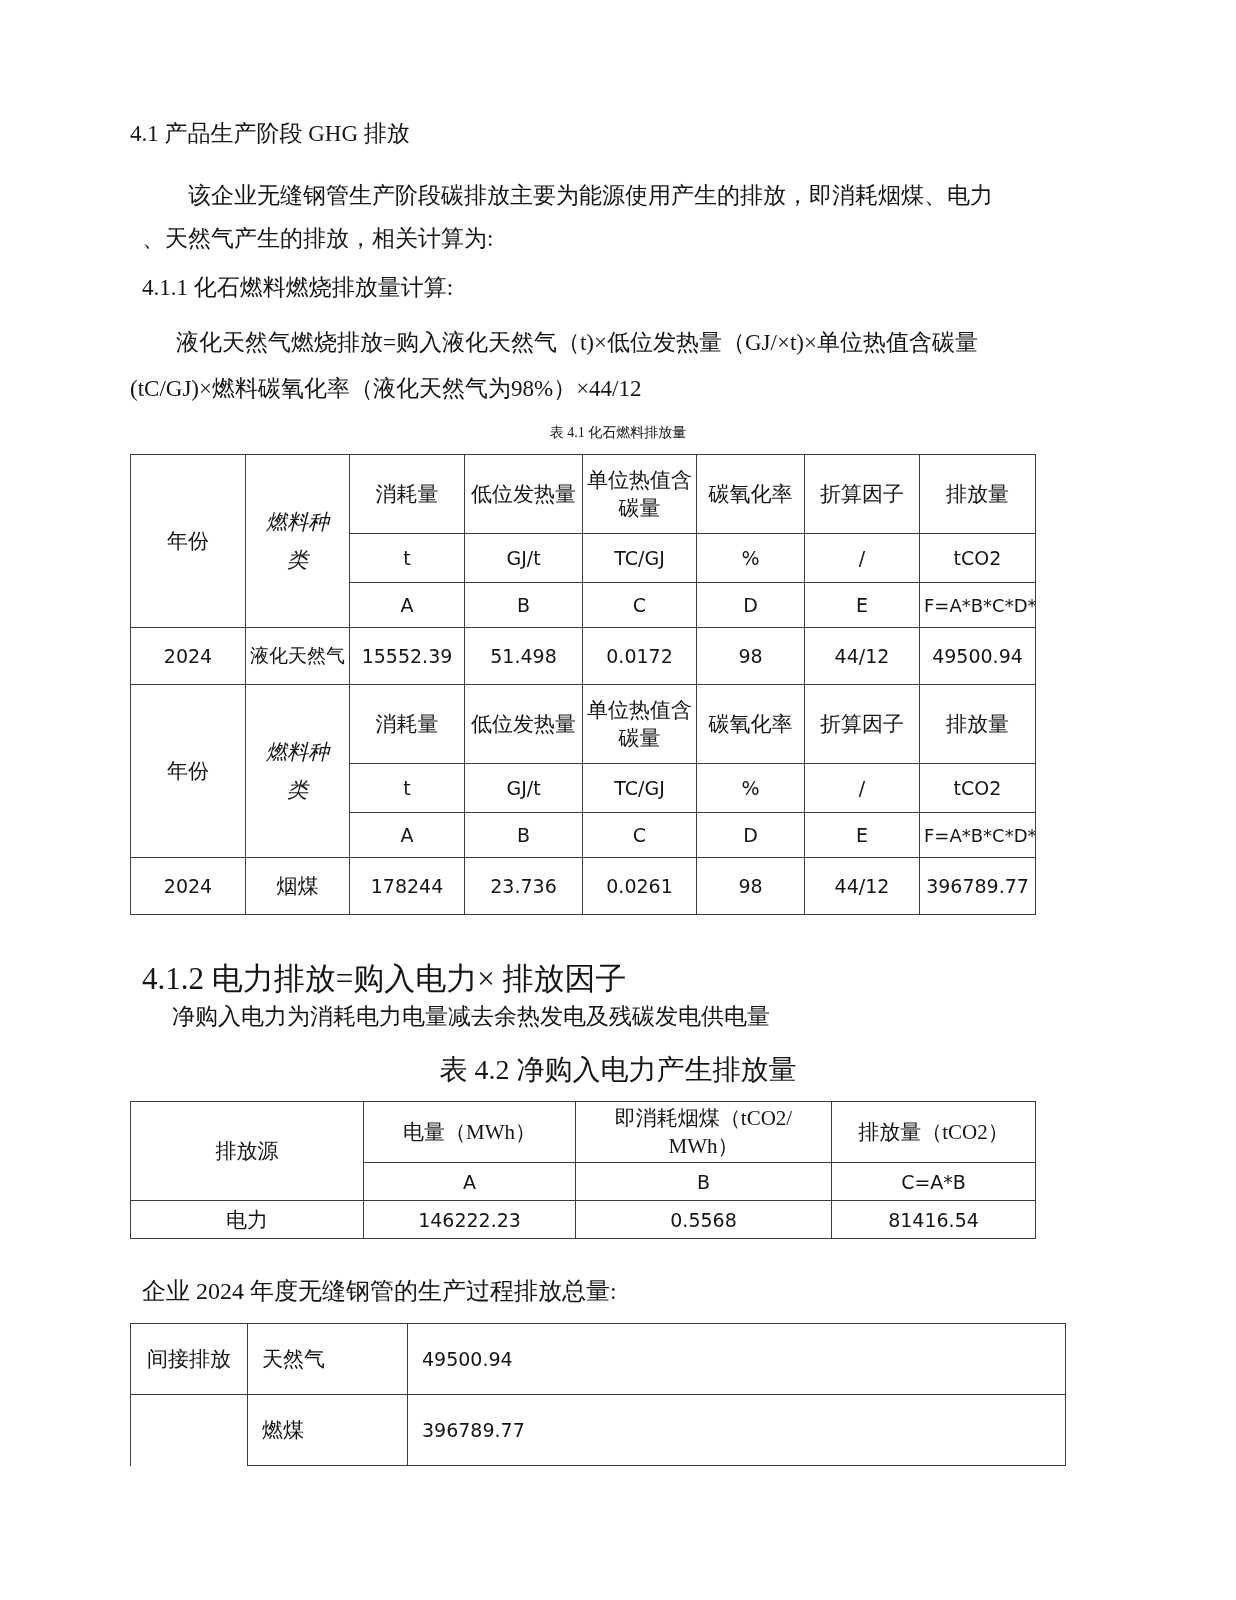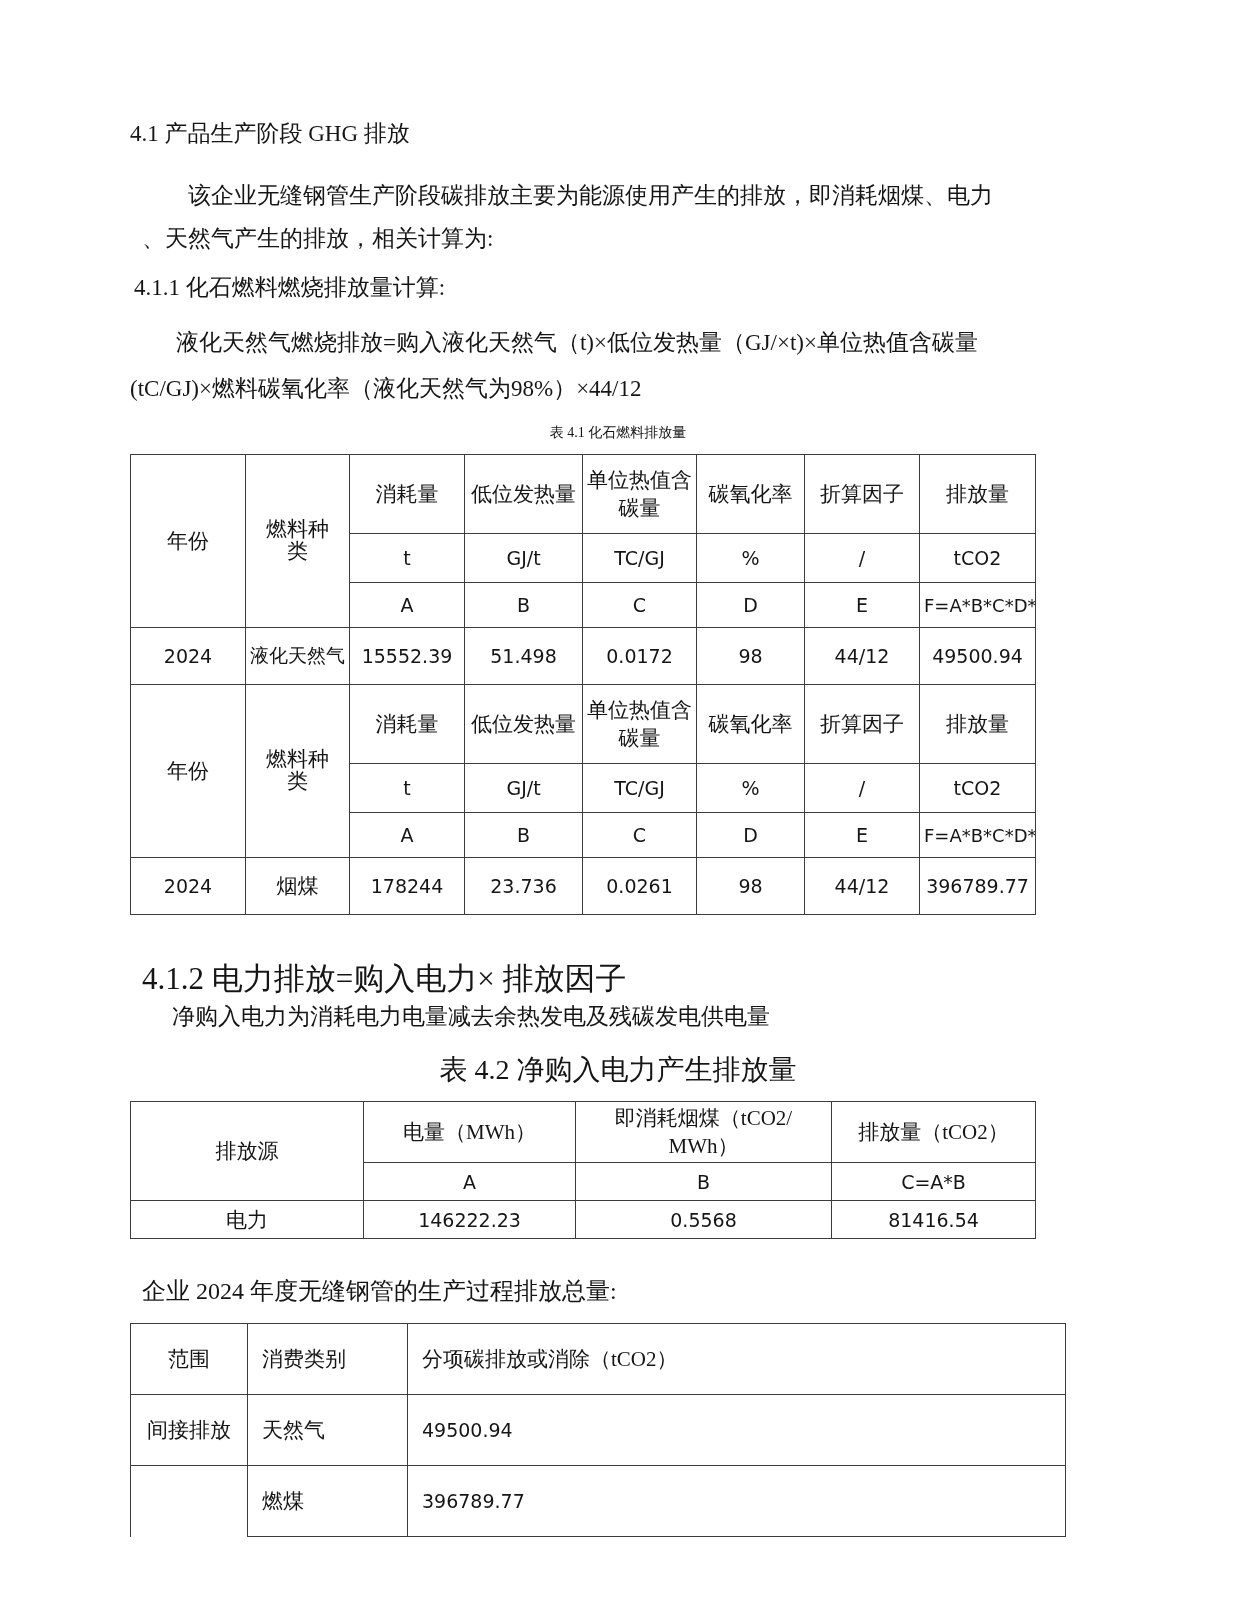--- a/index.html
+++ b/index.html
@@ -23,21 +23,21 @@
     line-height:32px;
   }
   .para{
     margin:24px 0 0 12px;
     font-size:23px;
     line-height:43px;
     white-space:pre-line;
     text-indent:2em;
   }
   .h2{
-    margin:12px 0 0 4px;
+    margin:12px 0 0 12px;
     font-size:23px;
     font-weight:normal;
     line-height:32px;
   }
   .formula{
     margin:16px 0 0 0;
     font-size:23px;
     line-height:46px;
     white-space:pre-line;
     text-indent:2em;
@@ -60,21 +60,21 @@
   }
   .num{font-family:"DejaVu Sans", sans-serif;font-size:19px;}
   .small-num{font-family:"DejaVu Sans", sans-serif;font-size:18px;}
 
   
   .t41{width:905px;margin-top:6px;}
   .t41 .r-names td{height:74px;line-height:28px;}
   .t41 .r-units td{height:44px;}
   .t41 .r-letters td{height:40px;}
   .t41 .r-data td{height:52px;}
-  .fuel-label{display:inline-block;width:68px;line-height:22px;}
+  .fuel-label{display:inline-block;width:68px;line-height:38px;font-style:italic;}
   .fuel-cell{font-size:19px;padding:2px 1px;}
 
   
   .h412{margin:48px 0 0 12px;font-size:31px;font-weight:normal;line-height:32px;}
   .note412{margin:6px 0 0 42px;font-size:23px;line-height:32px;}
   .caption42{margin:22px 0 0 0;text-align:center;font-size:28px;line-height:30px;}
 
   
   .t42{width:905px;margin-top:16px;}
   .t42 .r-head td{height:38px;}
@@ -232,25 +232,20 @@
     <p class="sum-heading">企业 2024 年度无缝钢管的生产过程排放总量:</p>
 
     <table class="t43">
       <colgroup>
         <col style="width:117px">
           <col style="width:160px">
           <col style="width:658px">
       </colgroup>
       <tbody>
         <tr>
-          <td>范围</td>
-          <td class="c2">消费类别</td>
-          <td class="c3">分项碳排放或消除（tCO2）</td>
-        </tr>
-        <tr>
           <td>间接排放</td>
           <td class="c2">天然气</td>
           <td class="c3 num">49500.94</td>
         </tr>
         <tr>
           <td class="no-bottom"></td>
           <td class="c2">燃煤</td>
           <td class="c3 num">396789.77</td>
         </tr>
       </tbody>

